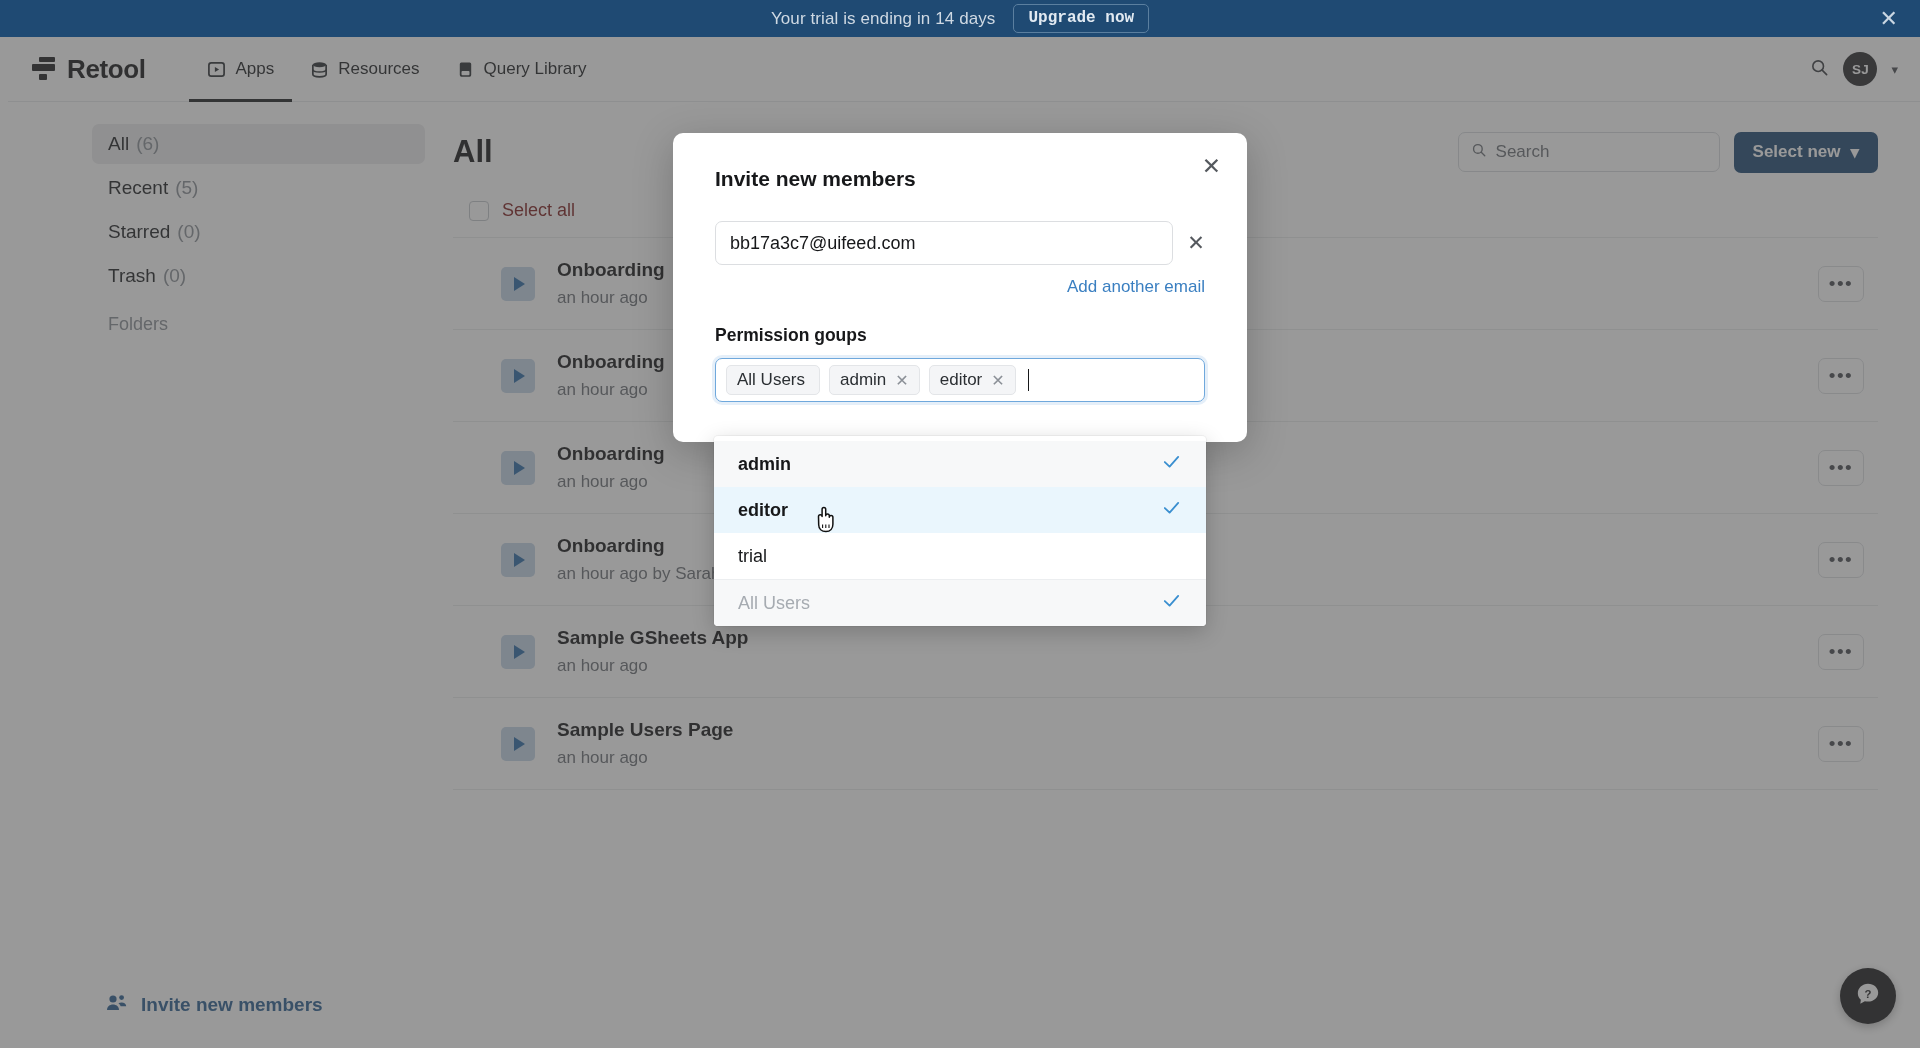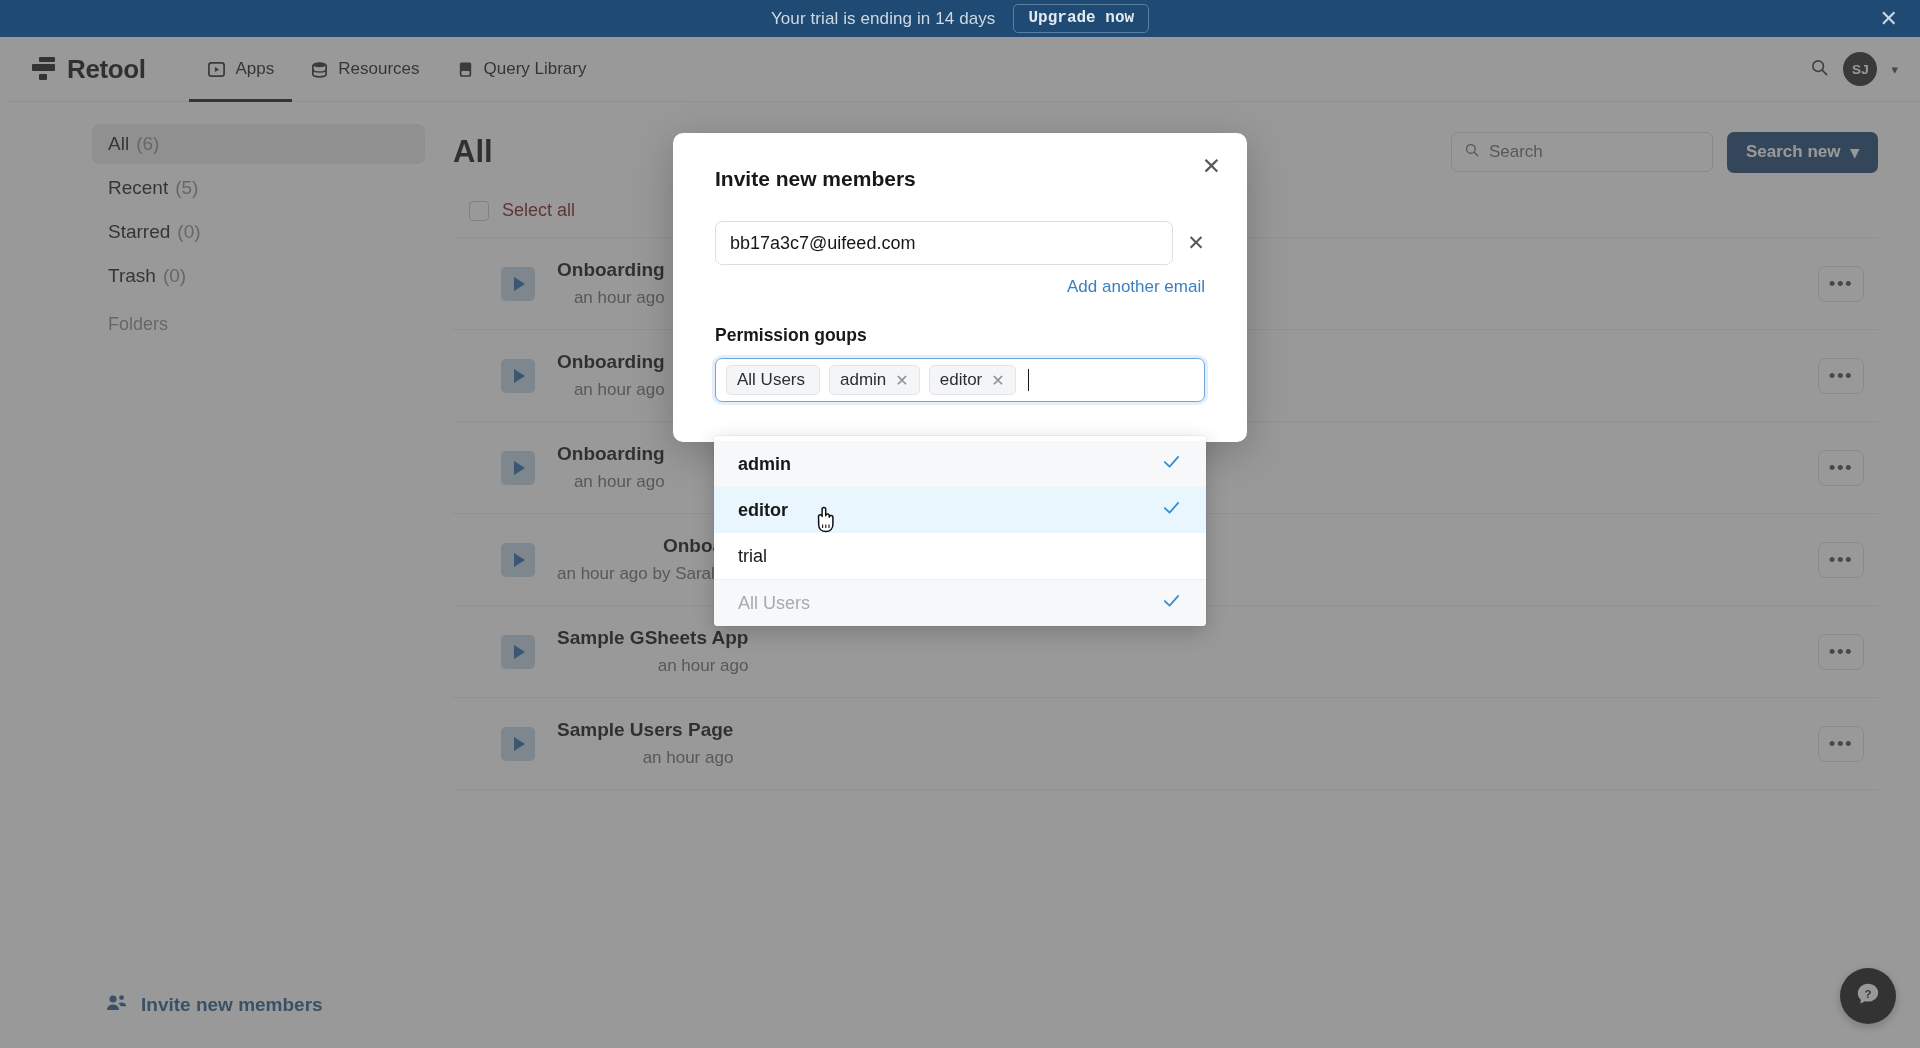--- a/index.html
+++ b/index.html
@@ -110,21 +110,21 @@
   .app-row {
     display: flex; align-items: center; height: 92px;
     border-bottom: 1px solid #e9eaec; padding: 0 14px 0 48px; cursor: pointer;
   }
   .app-tile {
     width: 34px; height: 34px; border-radius: 5px; background: #c3d4e6;
     display: flex; align-items: center; justify-content: center; margin-right: 22px;
     flex: none;
   }
   .app-play { width: 0; height: 0; border-left: 11px solid #2d6ca6; border-top: 7px solid transparent; border-bottom: 7px solid transparent; margin-left:3px;}
-  .app-meta { display: flex; flex-direction: column; gap: 7px; text-align: right; }
+  .app-meta { display: flex; flex-direction: column; gap: 7px; }
   .app-title { font-size: 19px; color: #17181a; font-weight: 700; }
   .app-sub { font-size: 17px; color: #6c7076; }
   .app-more { margin-left: auto; width: 46px; height: 36px; border: 1px solid #dcdee1; border-radius: 7px;
     display: flex; align-items: center; justify-content: center; color: #4a4d52; font-size: 19px; letter-spacing: 1.5px; background:#fff; cursor:pointer;}
 
   .invite-link {
     position: absolute; left: 98px; bottom: 32px;
     display: flex; align-items: center; gap: 13px;
     color: #2a5e91; font-size: 19px; font-weight: 700; cursor: pointer;
   }
@@ -301,21 +301,21 @@
             <div class="search-box">
               <span>
                 <svg viewBox="0 0 20 20" width="16" height="16">
                     <circle cx="8.6" cy="8.6" r="5.4" fill="none" stroke="#6c7076" stroke-width="1.7"></circle>
                     <line x1="12.8" y1="12.8" x2="17.2" y2="17.2" stroke="#6c7076" stroke-width="1.7" stroke-linecap="round"></line>
                   </svg>
               </span>
               <span>Search</span>
             </div>
             <button class="create-btn">
-              <span>Search new</span>
+              <span>Select new</span>
               <span>▾</span>
             </button>
           </div>
         </div>
 
         <div class="select-all-row">
           <span class="checkbox"></span>
           <span class="select-all-label">Select all</span>
         </div>
 

